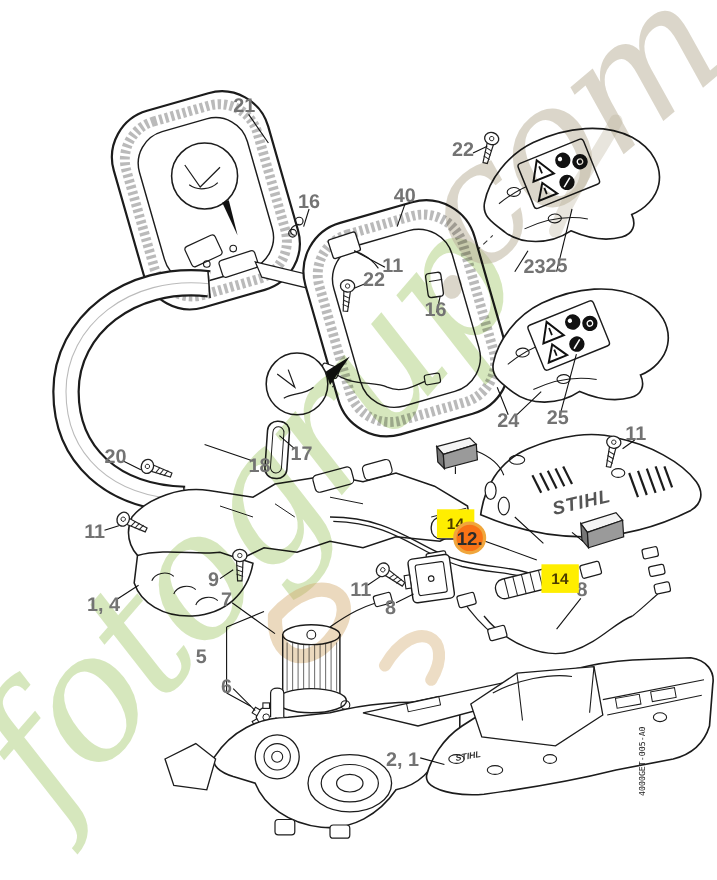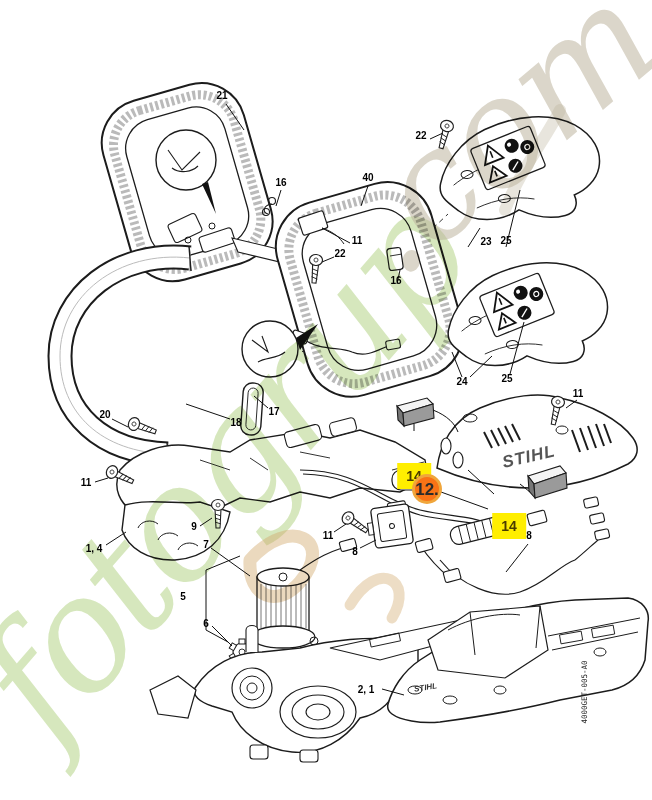--- a/index.html
+++ b/index.html
@@ -1,21 +1,21 @@
 <!DOCTYPE html>
 <html><head>
 <meta charset="utf-8">
 <style>
   html,body{margin:0;padding:0;background:#fff;}
   .canvas{position:relative;width:652px;height:800px;background:#fff;overflow:hidden;
           font-family:"Liberation Sans",sans-serif;}
   svg.art{position:absolute;left:0;top:0;z-index:1;}
   svg.wm{position:absolute;left:0;top:0;z-index:2;mix-blend-mode:multiply;pointer-events:none;}
   .callout{position:absolute;z-index:3;transform:translate(-50%,-50%);
-           font-weight:bold;font-size:10px;color:#000000;white-space:nowrap;line-height:1;}
+           font-weight:bold;font-size:18px;color:#737373;white-space:nowrap;line-height:1;}
   .hl-box{background:#ffee00;padding:6px 9px;color:#4a3b00;font-size:14px;margin-top:31px;}
   .hl-circle{background:#f97316;border:3px solid #f0a63c;border-radius:50%;
              width:24px;height:24px;display:flex;align-items:center;justify-content:center;
              font-size:17px;color:#2b2b2b;}
   .img-code{position:absolute;z-index:3;left:584px;top:692px;transform:translate(-50%,-50%) rotate(-90deg);
             font-family:"DejaVu Sans Mono",monospace;font-size:7.5px;color:#222;letter-spacing:0;white-space:nowrap;}
 </style>
 </head>
 <body>
 

